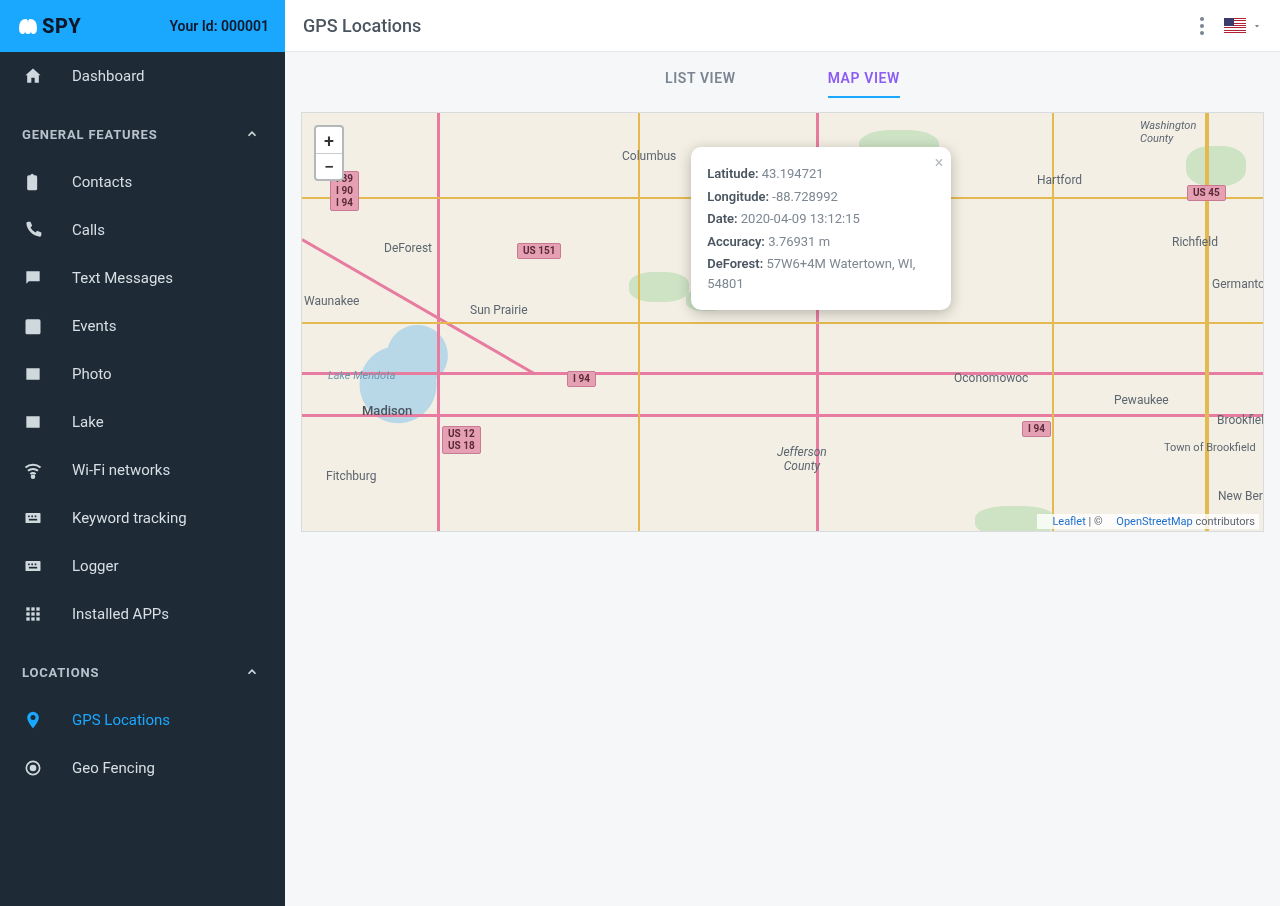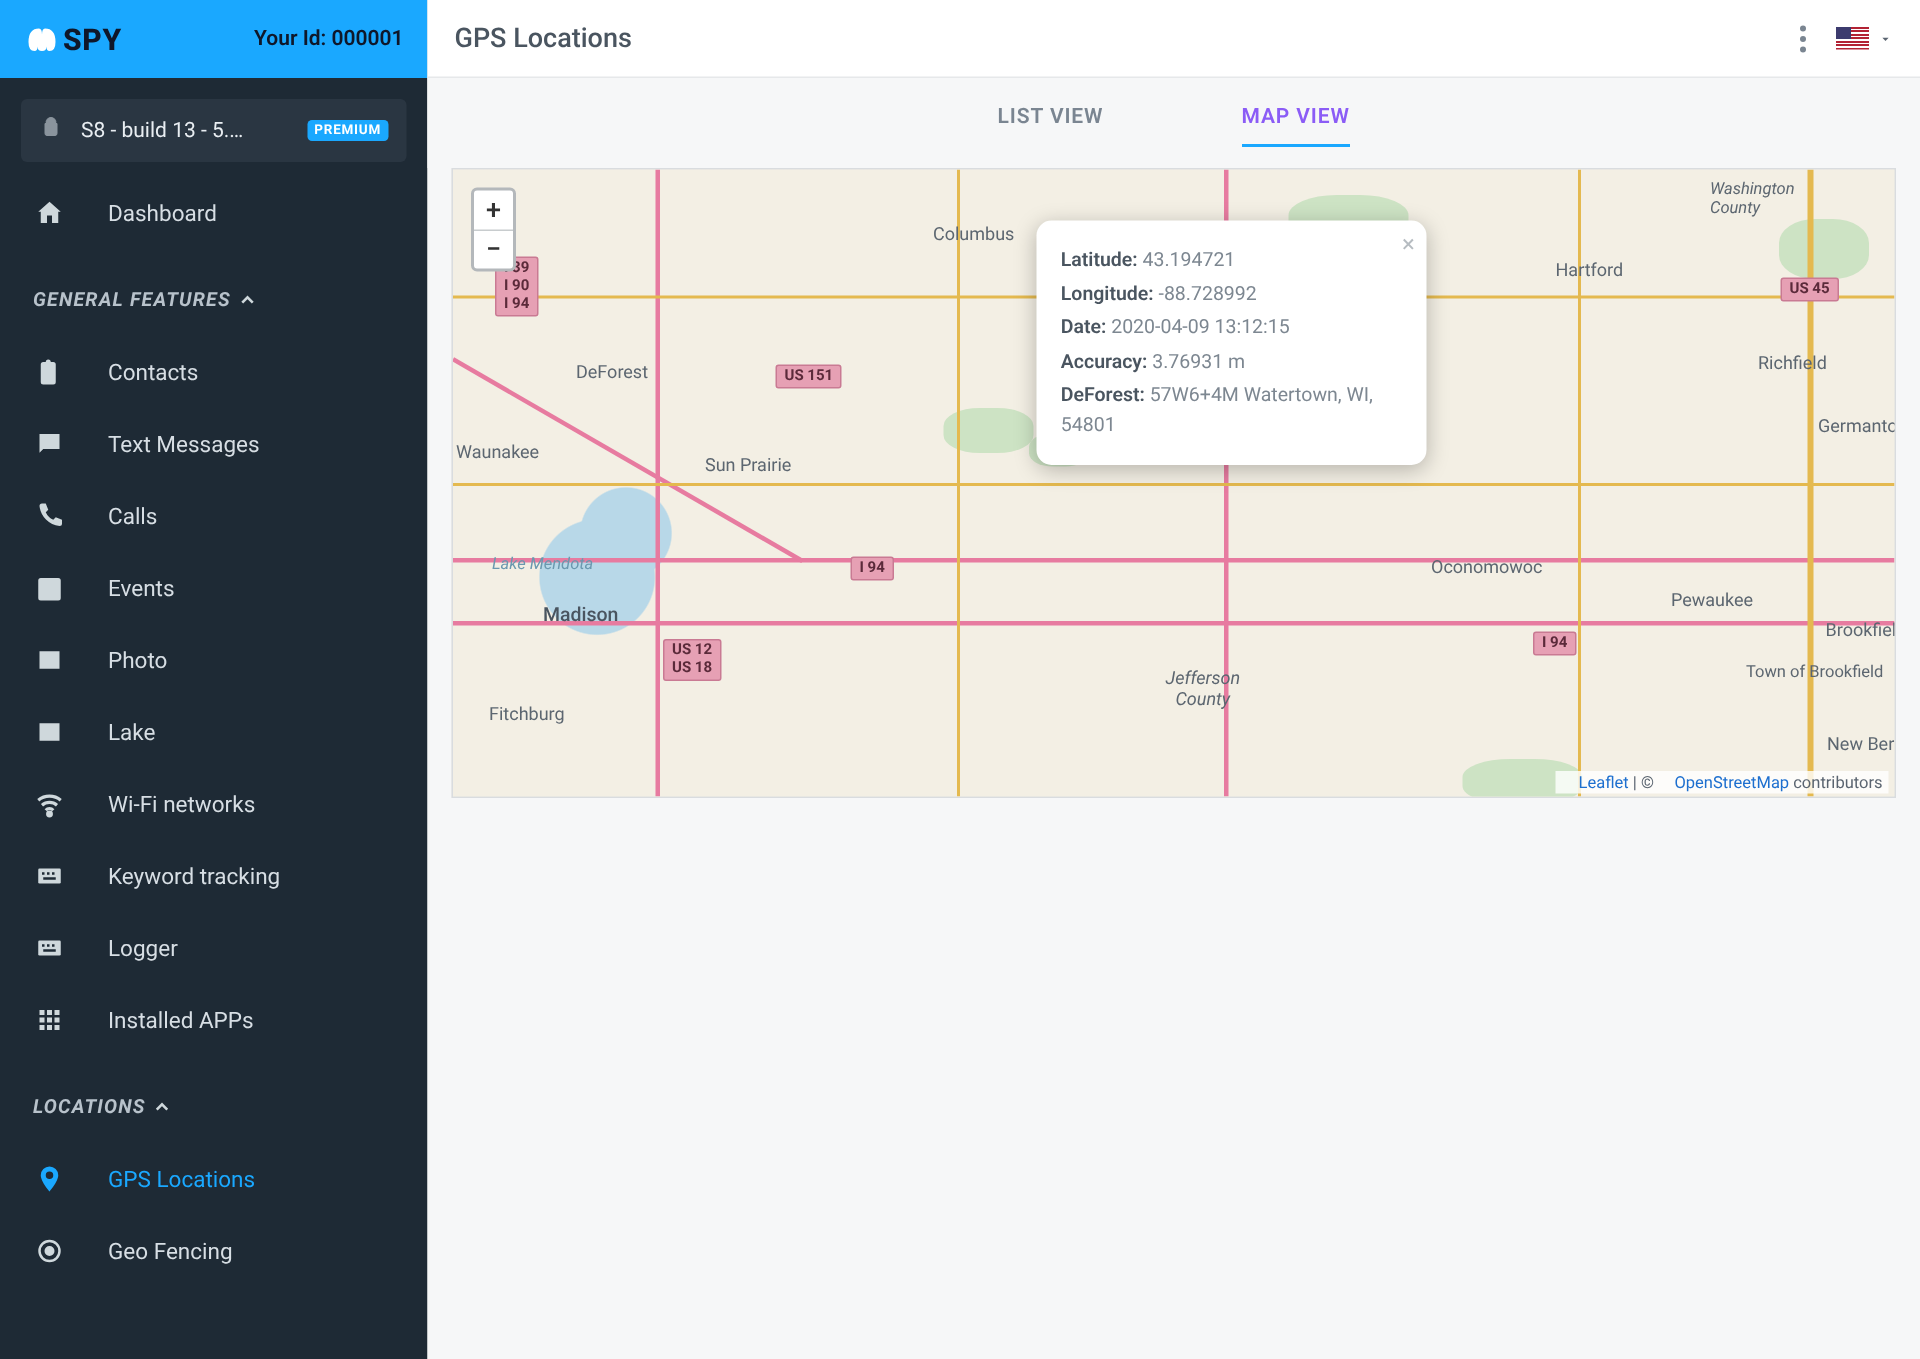--- a/index.html
+++ b/index.html
@@ -81,23 +81,23 @@
   .nav-item.active { color: #1aa8ff; }
   .nav-item.active .icon-slot svg path,
   .nav-item.active .icon-slot svg rect,
   .nav-item.active .icon-slot svg circle { fill: #1aa8ff; }
   .nav-section-header {
     font-size: 13px;
     font-weight: 700;
     letter-spacing: 0.8px;
     text-transform: uppercase;
     color: #b8c2cb;
+    justify-content: space-between;
     gap: 0;
     margin-top: 10px;
-    font-style: italic;
   }
   .nav-section-header .chev { width: 22px; display: flex; justify-content: center;}
   
   .content {
     flex: 1;
     display: flex;
     flex-direction: column;
     background: #f6f7f8;
   }
   .topbar {
@@ -250,29 +250,20 @@
           <path d="M3 12 Q3 3 10 3 Q12 3 12 7 Q12 3 14 3 Q21 3 21 12 Q21 18 17 18 Q15 18 15 15 Q15 18 12 18 Q9 18 9 15 Q9 18 7 18 Q3 18 3 12 Z" fill="#fff"></path>
         </svg>
       <span>SPY</span>
     </div>
     <div class="your-id">
       <span>Your Id:</span>
       <span>000001</span>
     </div>
   </div>
 
-  <div class="device-pill">
-    <span class="icon-slot">
-      <svg width="16" height="16" viewBox="0 0 24 24" fill="#8a949d">
-          <path d="M6 8h12v10a2 2 0 0 1-2 2H8a2 2 0 0 1-2-2V8zm1-1a5 5 0 0 1 10 0H7zM9 3l1 2M15 3l-1 2" stroke="#8a949d" stroke-width="1" fill="#8a949d"></path>
-        </svg>
-    </span>
-    <span class="device-name">S8 - build 13 - 5.…</span>
-    <span class="badge">PREMIUM</span>
-  </div>
 
   <nav class="nav">
     <div class="nav-item">
       <span class="icon-slot">
         <svg width="20" height="20" viewBox="0 0 24 24" fill="#cfd8dc">
             <path d="M12 3l9 8h-2v9h-5v-6H10v6H5v-9H3l9-8z"></path>
           </svg>
       </span>
       <span>Dashboard</span>
     </div>
@@ -290,32 +281,32 @@
       <span class="icon-slot">
           <svg width="20" height="20" viewBox="0 0 24 24" fill="#cfd8dc">
             <path d="M7 4h2a2 2 0 0 1 4 0h2a2 2 0 0 1 2 2v14a2 2 0 0 1-2 2H7a2 2 0 0 1-2-2V6a2 2 0 0 1 2-2zm2 4h6v2H9V8zm0 4h6v2H9v-2z"></path>
           </svg>
         </span>
       <span>Contacts</span>
     </div>
     <div class="nav-item">
       <span class="icon-slot">
           <svg width="20" height="20" viewBox="0 0 24 24" fill="#cfd8dc">
+            <path d="M6 2h3l2 5-2 2a12 12 0 0 0 6 6l2-2 5 2v3a2 2 0 0 1-2 2A18 18 0 0 1 4 4a2 2 0 0 1 2-2z"></path>
+          </svg>
+        </span>
+      <span>Calls</span>
+    </div>
+    <div class="nav-item">
+      <span class="icon-slot">
+          <svg width="20" height="20" viewBox="0 0 24 24" fill="#cfd8dc">
             <path d="M4 4h16v12H7l-3 3V4z"></path>
           </svg>
         </span>
       <span>Text Messages</span>
-    </div>
-    <div class="nav-item">
-      <span class="icon-slot">
-          <svg width="20" height="20" viewBox="0 0 24 24" fill="#cfd8dc">
-            <path d="M6 2h3l2 5-2 2a12 12 0 0 0 6 6l2-2 5 2v3a2 2 0 0 1-2 2A18 18 0 0 1 4 4a2 2 0 0 1 2-2z"></path>
-          </svg>
-        </span>
-      <span>Calls</span>
     </div>
     <div class="nav-item">
       <span class="icon-slot">
           <svg width="20" height="20" viewBox="0 0 24 24" fill="#cfd8dc">
             <path d="M5 4h14a2 2 0 0 1 2 2v14a2 2 0 0 1-2 2H5a2 2 0 0 1-2-2V6a2 2 0 0 1 2-2zm0 5h14v2H5V9z"></path>
           </svg>
         </span>
       <span>Events</span>
     </div>
     <div class="nav-item">

